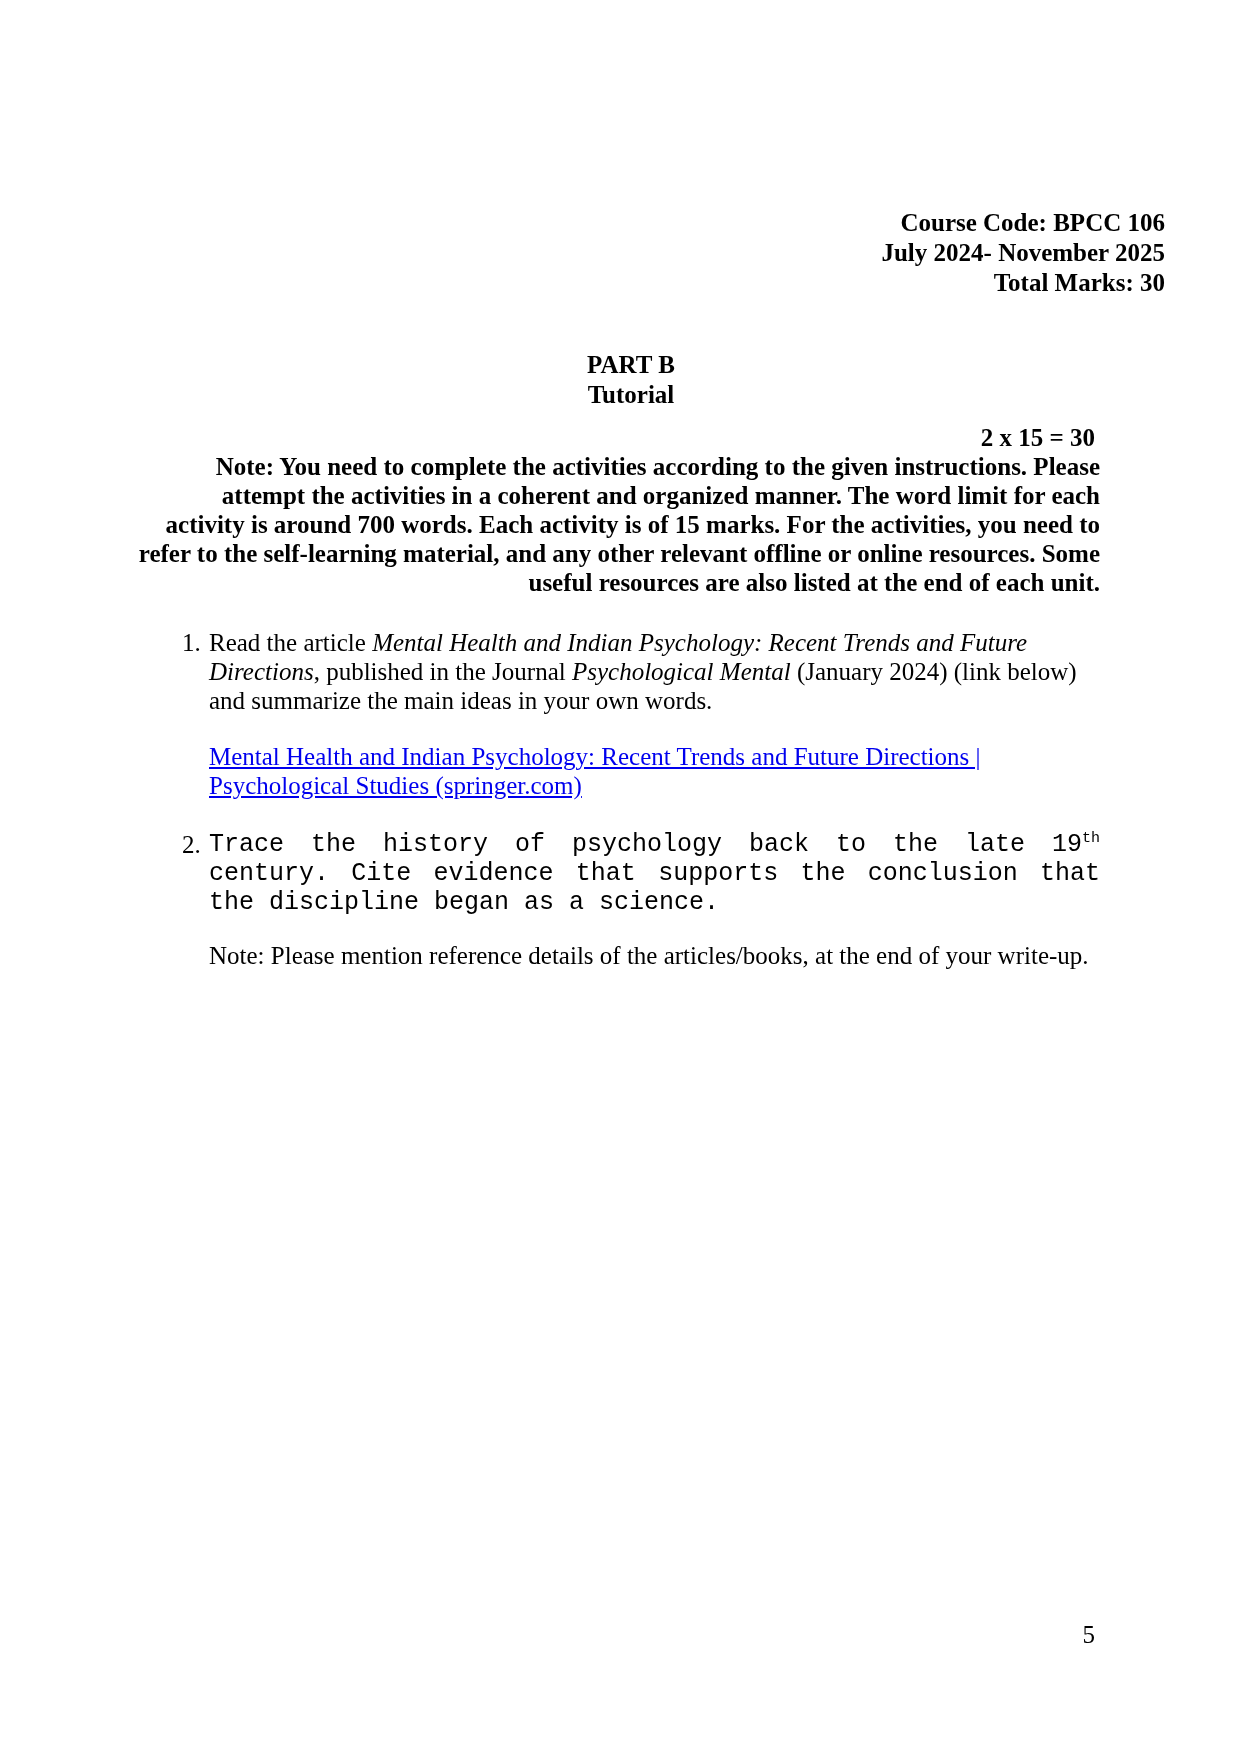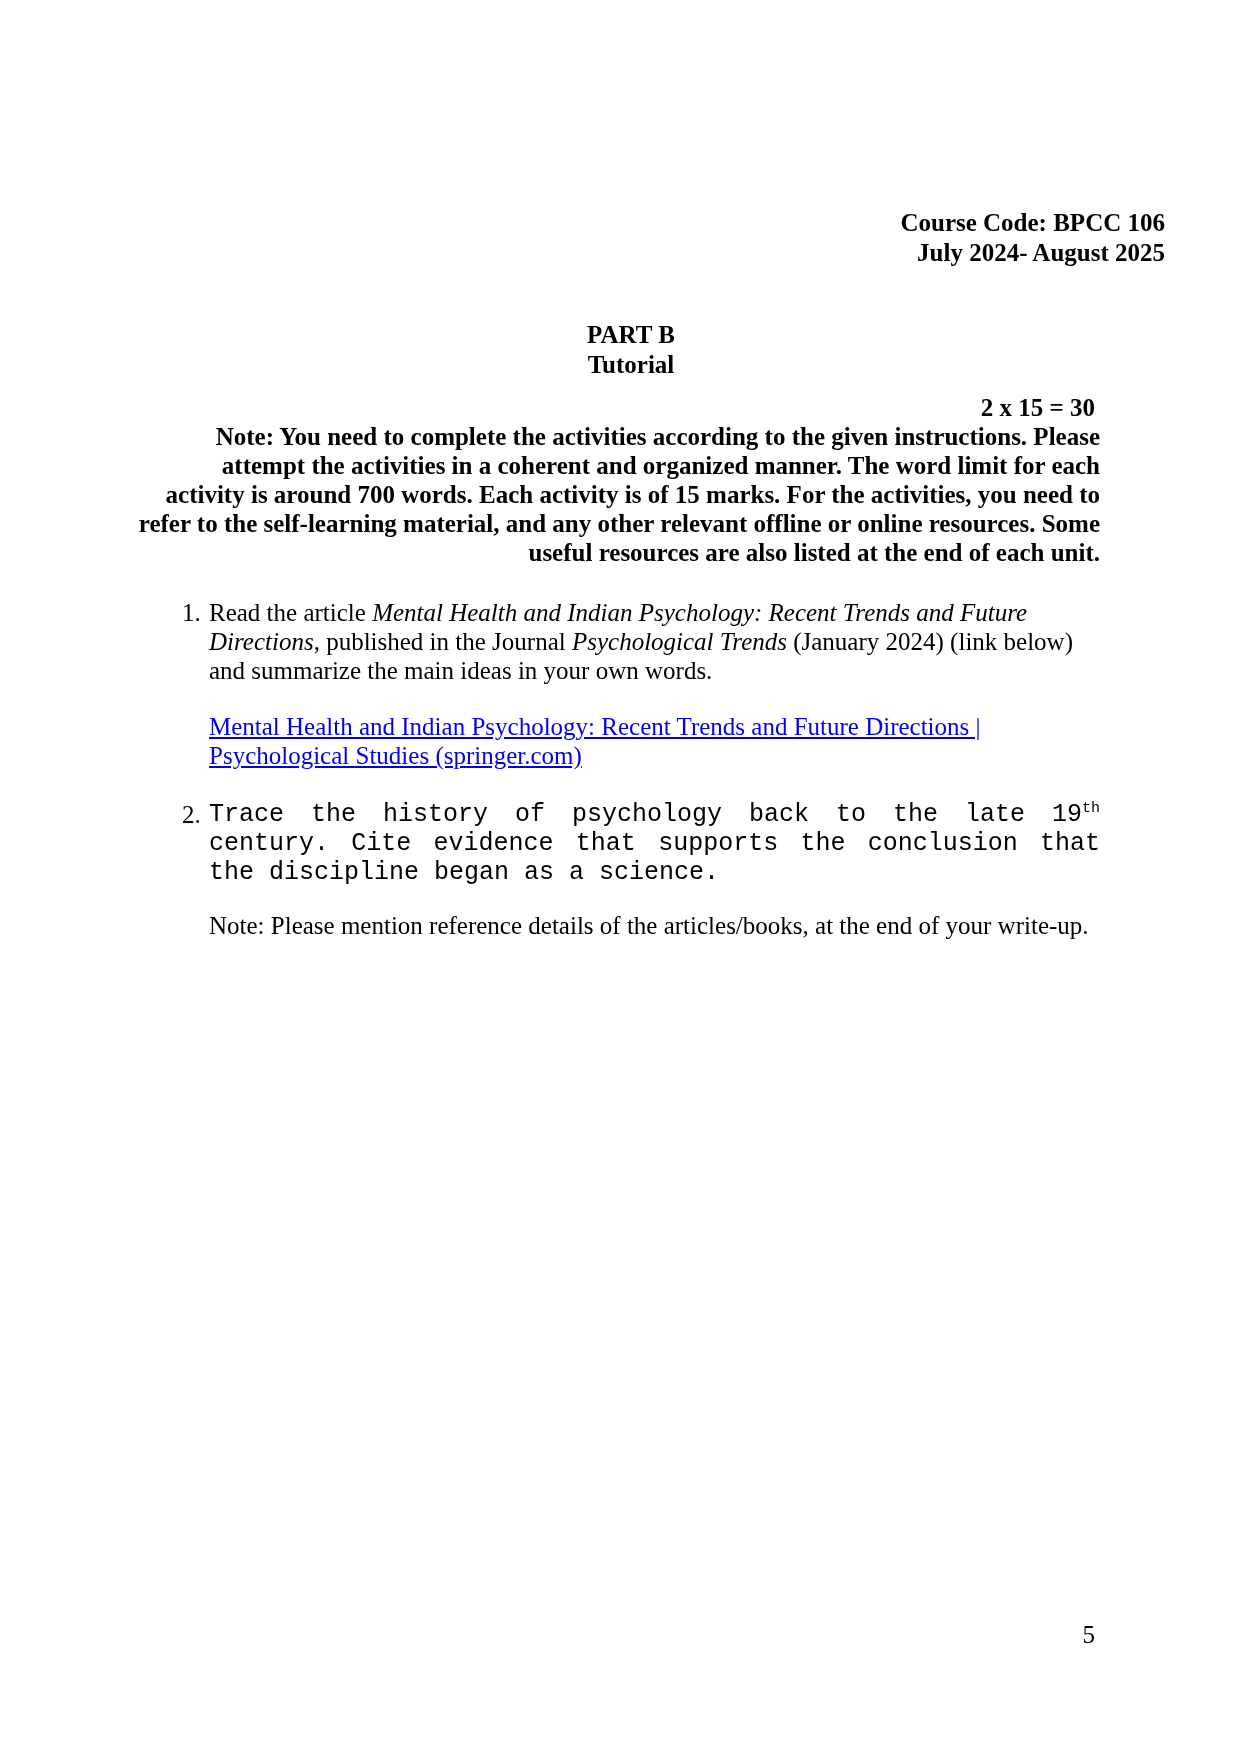--- a/index.html
+++ b/index.html
@@ -96,36 +96,37 @@
     line-height: 29px;
   }
 </style>
 </head>
 <body>
 
 <div class="page">
 
   <div class="header">
     <div>Course Code: BPCC 106</div>
-    <div>July 2024- August 2025</div>
+    <div>July 2024- November 2025</div>
+    <div>Total Marks: 30</div>
   </div>
 
   <div class="title-block">
     <div>PART B</div>
     <div>Tutorial</div>
   </div>
 
   <div class="marks">2 x 15 = 30</div>
 
   <p class="note">Note: You need to complete the activities according to the given instructions. Please attempt the activities in a coherent and organized manner. The word limit for each activity is around 700 words. Each activity is of 15 marks. For the activities, you need to refer to the self-learning material, and any other relevant offline or online resources. Some useful resources are also listed at the end of each unit.</p>
 
   <div class="list-item item1">
     <div class="num">1.</div>
     <div class="content">
-      <p class="activity-text"><span>Read the article </span><i>Mental Health and Indian Psychology: Recent Trends and Future Directions</i><span>, published in the Journal </span><i>Psychological Trends</i><span> (January 2024) (link below) and summarize the main ideas in your own words.</span></p>
+      <p class="activity-text"><span>Read the article </span><i>Mental Health and Indian Psychology: Recent Trends and Future Directions</i><span>, published in the Journal </span><i>Psychological Mental</i><span> (January 2024) (link below) and summarize the main ideas in your own words.</span></p>
       <p class="link-para"><a class="doc-link" href="#">Mental Health and Indian Psychology: Recent Trends and Future Directions | Psychological Studies (springer.com)</a></p>
     </div>
   </div>
 
   <div class="list-item item2">
     <div class="num">2.</div>
     <div class="content">
       <p class="activity-text activity-text-justify"><span>Trace the history of psychology back to the late 19</span><sup>th</sup><span> century. Cite evidence that supports the conclusion that the discipline began as a science.</span></p>
       <p class="ref-note">Note: Please mention reference details of the articles/books, at the end of your write-up.</p>
     </div>

